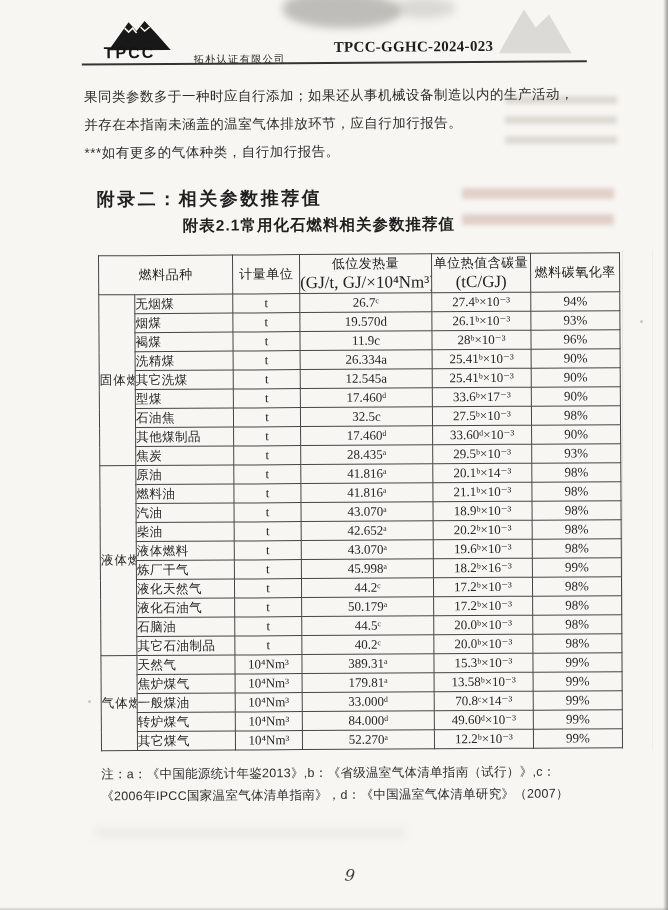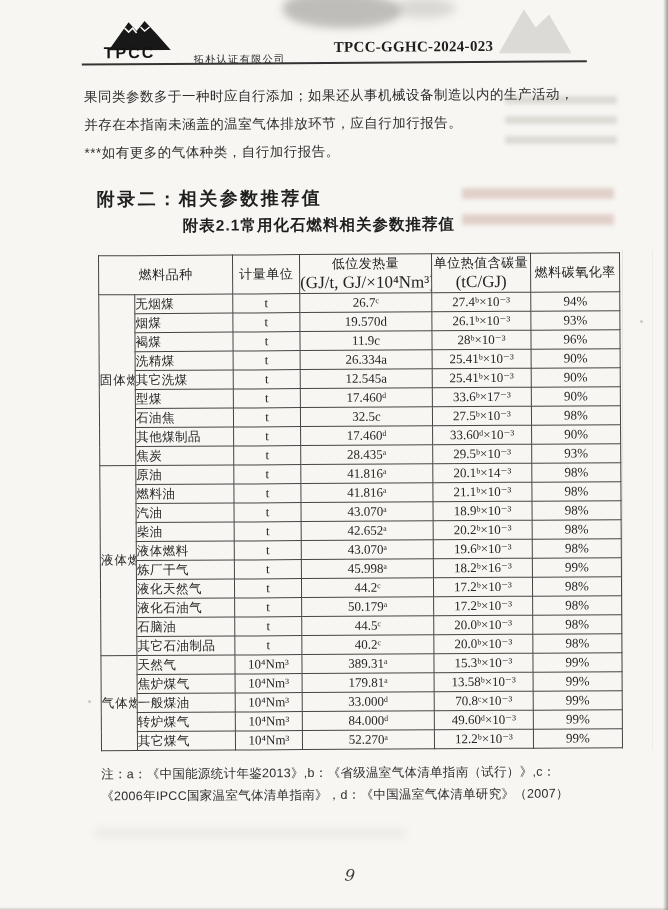--- a/index.html
+++ b/index.html
@@ -319,21 +319,21 @@
             <td class="name-cell">焦炉煤气</td>
             <td class="num-cell">10⁴Nm³</td>
             <td class="num-cell">179.81ᵃ</td>
             <td class="num-cell">13.58ᵇ×10⁻³</td>
             <td class="num-cell">99%</td>
           </tr>
           <tr>
             <td class="name-cell">一般煤油</td>
             <td class="num-cell">10⁴Nm³</td>
             <td class="num-cell">33.000ᵈ</td>
-            <td class="num-cell">70.8ᶜ×10⁻³</td>
+            <td class="num-cell">70.8ᶜ×14⁻³</td>
             <td class="num-cell">99%</td>
           </tr>
           <tr>
             <td class="name-cell">转炉煤气</td>
             <td class="num-cell">10⁴Nm³</td>
             <td class="num-cell">84.000ᵈ</td>
             <td class="num-cell">49.60ᵈ×10⁻³</td>
             <td class="num-cell">99%</td>
           </tr>
           <tr>

